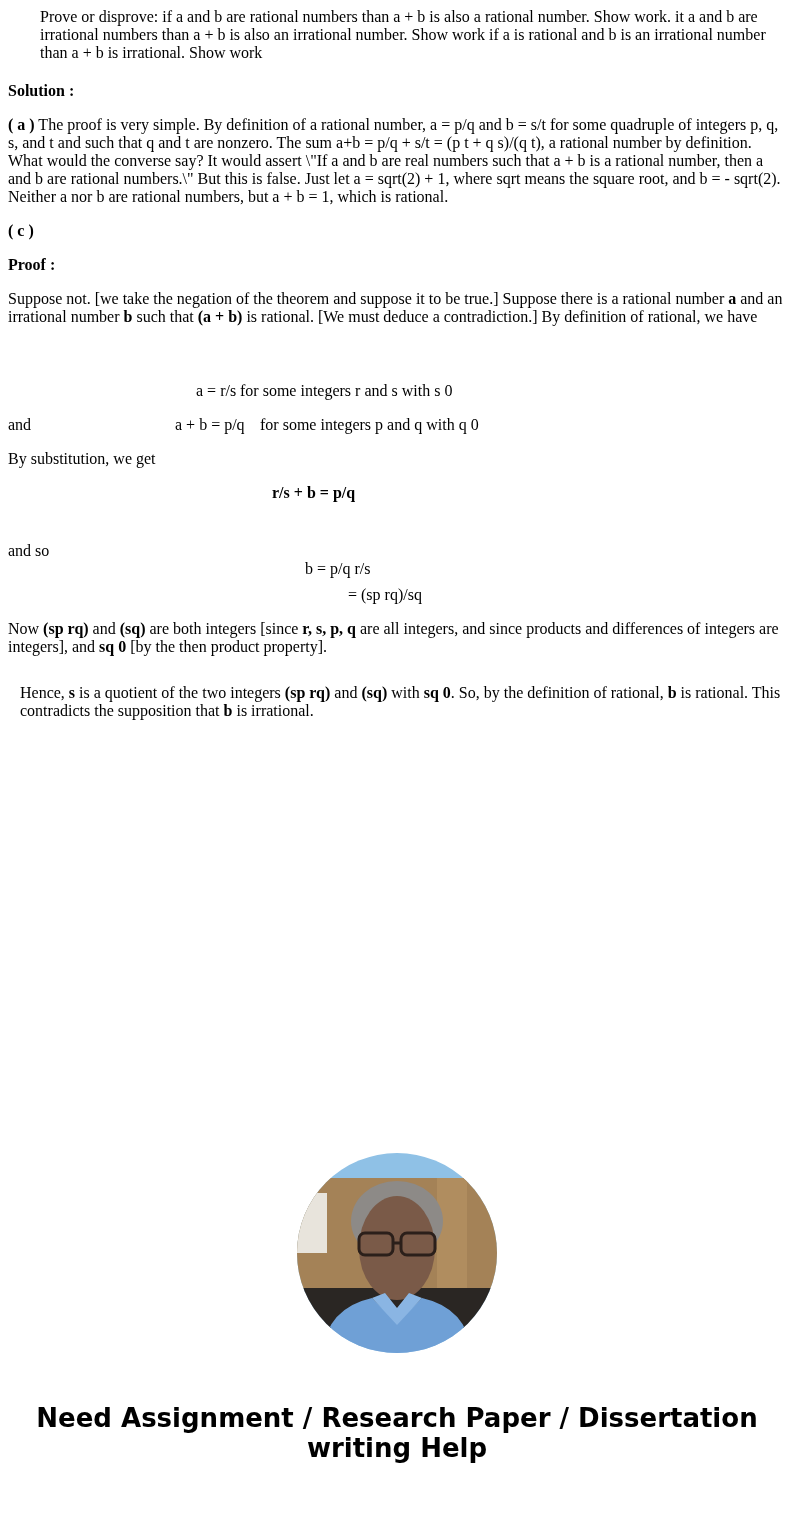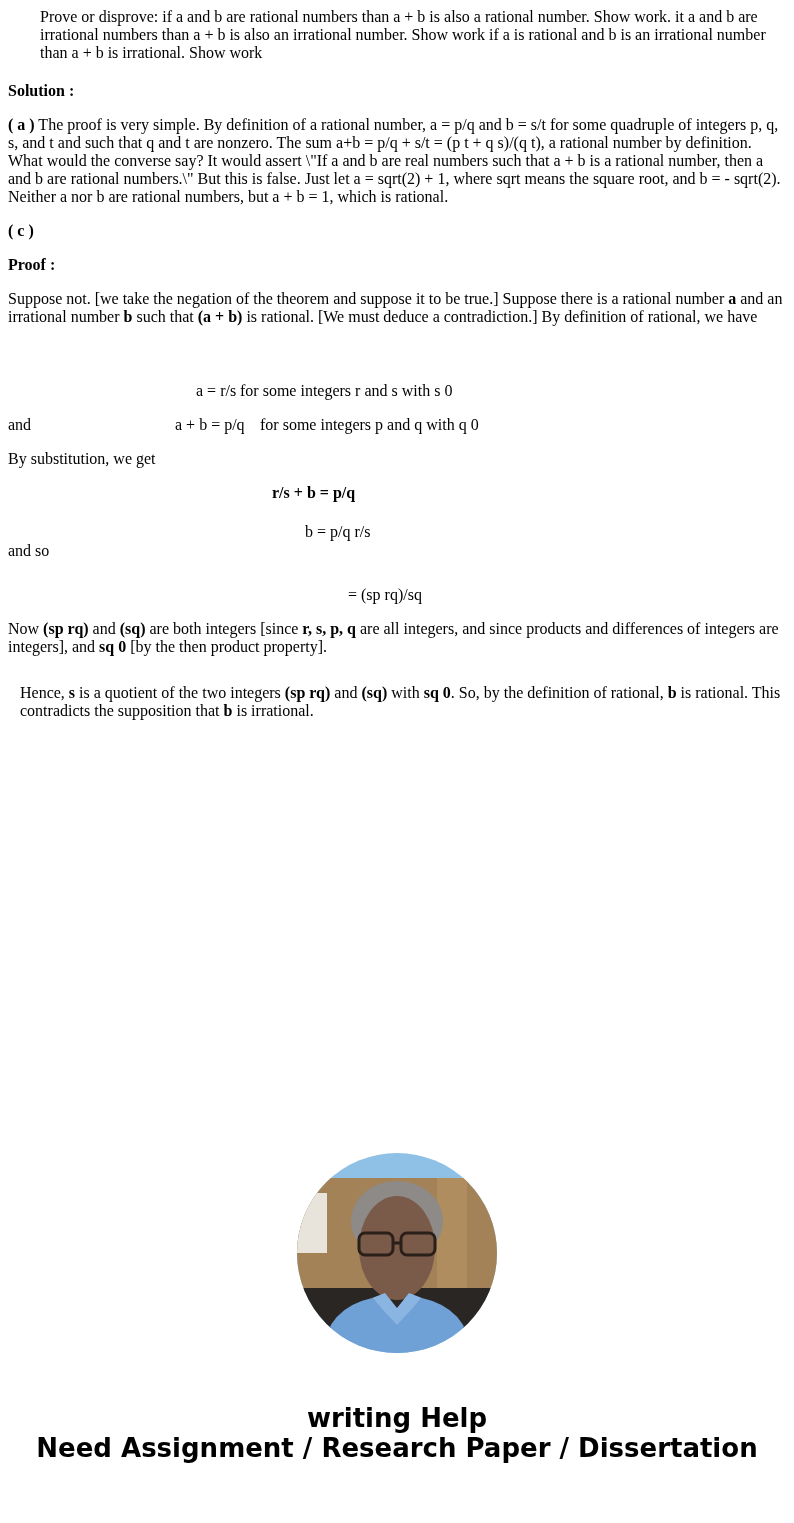--- a/index.html
+++ b/index.html
@@ -42,21 +42,21 @@
 <span class="abs" style="left:196px; top:382px;">a = r/s</span>
 <span class="abs" style="left:240px; top:382px;">for some integers r and s with s 0</span>
 
 <span class="abs" style="left:8px; top:416px;">and</span>
 <span class="abs" style="left:175px; top:416px;">a + b = p/q</span>
 <span class="abs" style="left:260px; top:416px;">for some integers p and q with q 0</span>
 
 <span class="abs" style="left:8px; top:450px;">By substitution, we get</span>
 <span class="abs" style="left:272px; top:484px;font-weight:bold;">r/s + b = p/q</span>
 <span class="abs" style="left:8px; top:518px;margin-top:24px;">and so</span>
-<span class="abs" style="left:305px; top:523px;">b = p/q r/s</span>
+<span class="abs" style="left:305px; top:560px;">b = p/q r/s</span>
 <span class="abs" style="left:312px; top:586px;margin-left:36px;">= (sp rq)/sq</span>
 
 <p class="abs" style="left:8px; top:620px; width:778px; white-space:normal; margin:0;"><span>Now </span><b>(sp rq)</b><span> and </span><b>(sq)</b><span> are both integers [since </span><b>r, s, p, q</b><span> are all integers, and since products and differences of integers are integers], and </span><b>sq 0</b><span> [by the then product property].</span></p>
 
 <p class="abs" style="left:8px; top:672px; width:778px; white-space:normal; margin:12px;"><span>Hence, </span><b>s</b><span> is a quotient of the two integers </span><b>(sp rq)</b><span> and </span><b>(sq)</b><span> with </span><b>sq 0</b><span>. So, by the definition of rational, </span><b>b</b><span> is rational. This contradicts the supposition that </span><b>b</b><span> is irrational.</span></p>
 
 <div class="photo">
   <svg width="200" height="200" viewBox="0 0 200 200">
     <rect width="200" height="200" fill="#8fc1e6"></rect>
     <rect x="0" y="25" width="200" height="110" fill="#a48257"></rect>
@@ -67,15 +67,15 @@
     <ellipse cx="100" cy="95" rx="38" ry="52" fill="#7a5a48"></ellipse>
     <rect x="62" y="80" width="34" height="22" rx="6" fill="none" stroke="#2b1f1a" stroke-width="3"></rect>
     <rect x="104" y="80" width="34" height="22" rx="6" fill="none" stroke="#2b1f1a" stroke-width="3"></rect>
     <line x1="96" y1="90" x2="104" y2="90" stroke="#2b1f1a" stroke-width="3"></line>
     <path d="M25 200 Q30 155 75 145 L100 170 L125 145 Q170 155 175 200 Z" fill="#6fa0d6"></path>
     <path d="M75 145 L100 172 L92 200 L100 172 L125 145 L112 140 L100 155 L88 140 Z" fill="#8ab5e3"></path>
   </svg>
 </div>
 
 <div class="promo">
+  <div>Need Assignment / Research Paper / Dissertation</div>
   <div>writing Help</div>
-  <div>Need Assignment / Research Paper / Dissertation</div>
 </div>
 
 </body></html>

